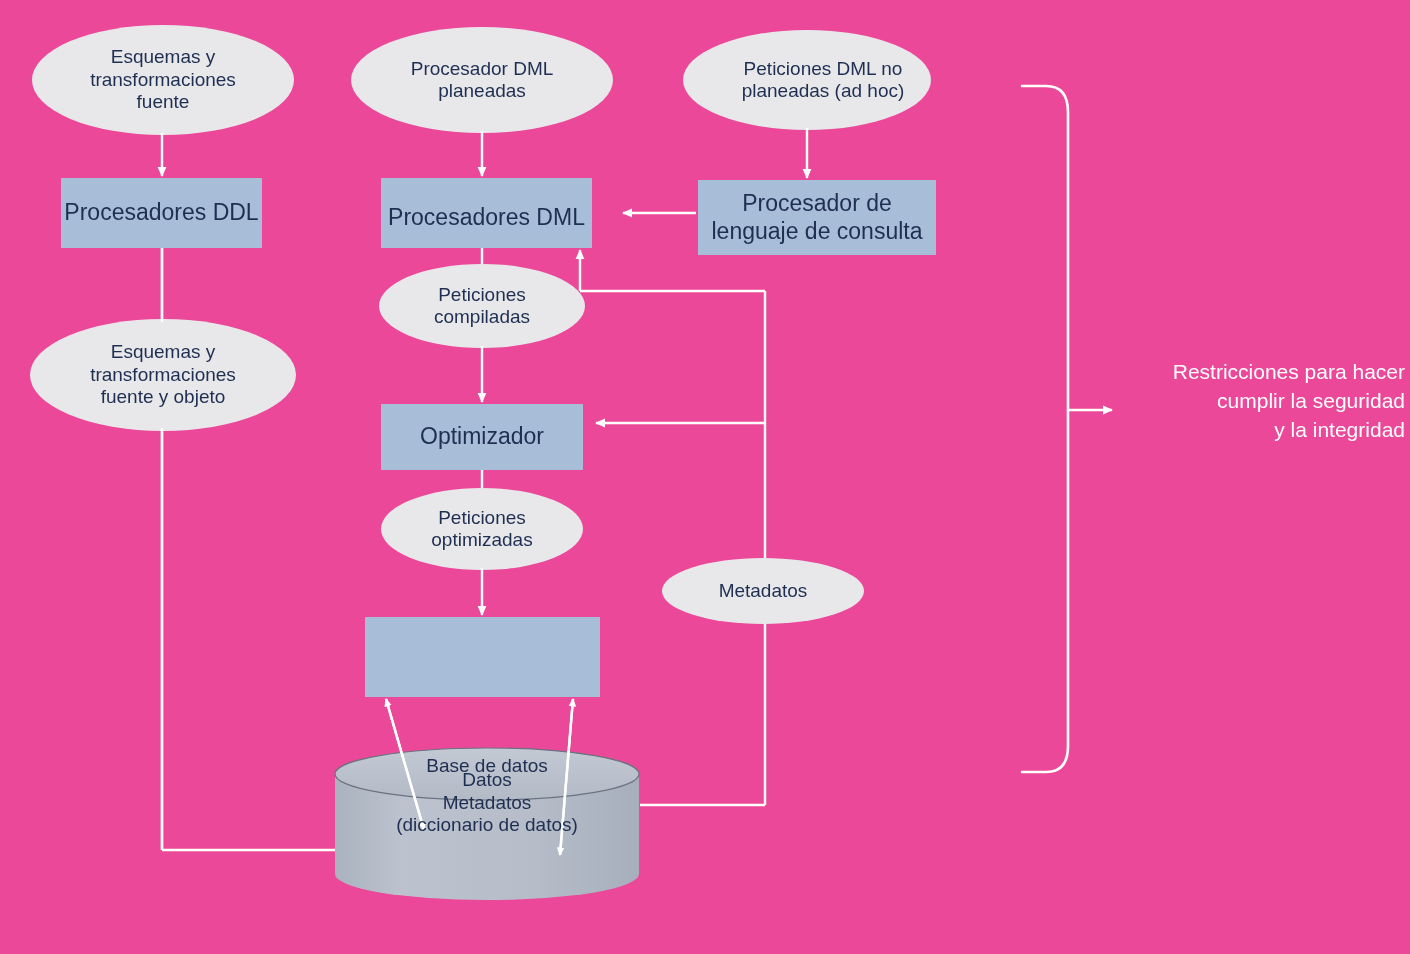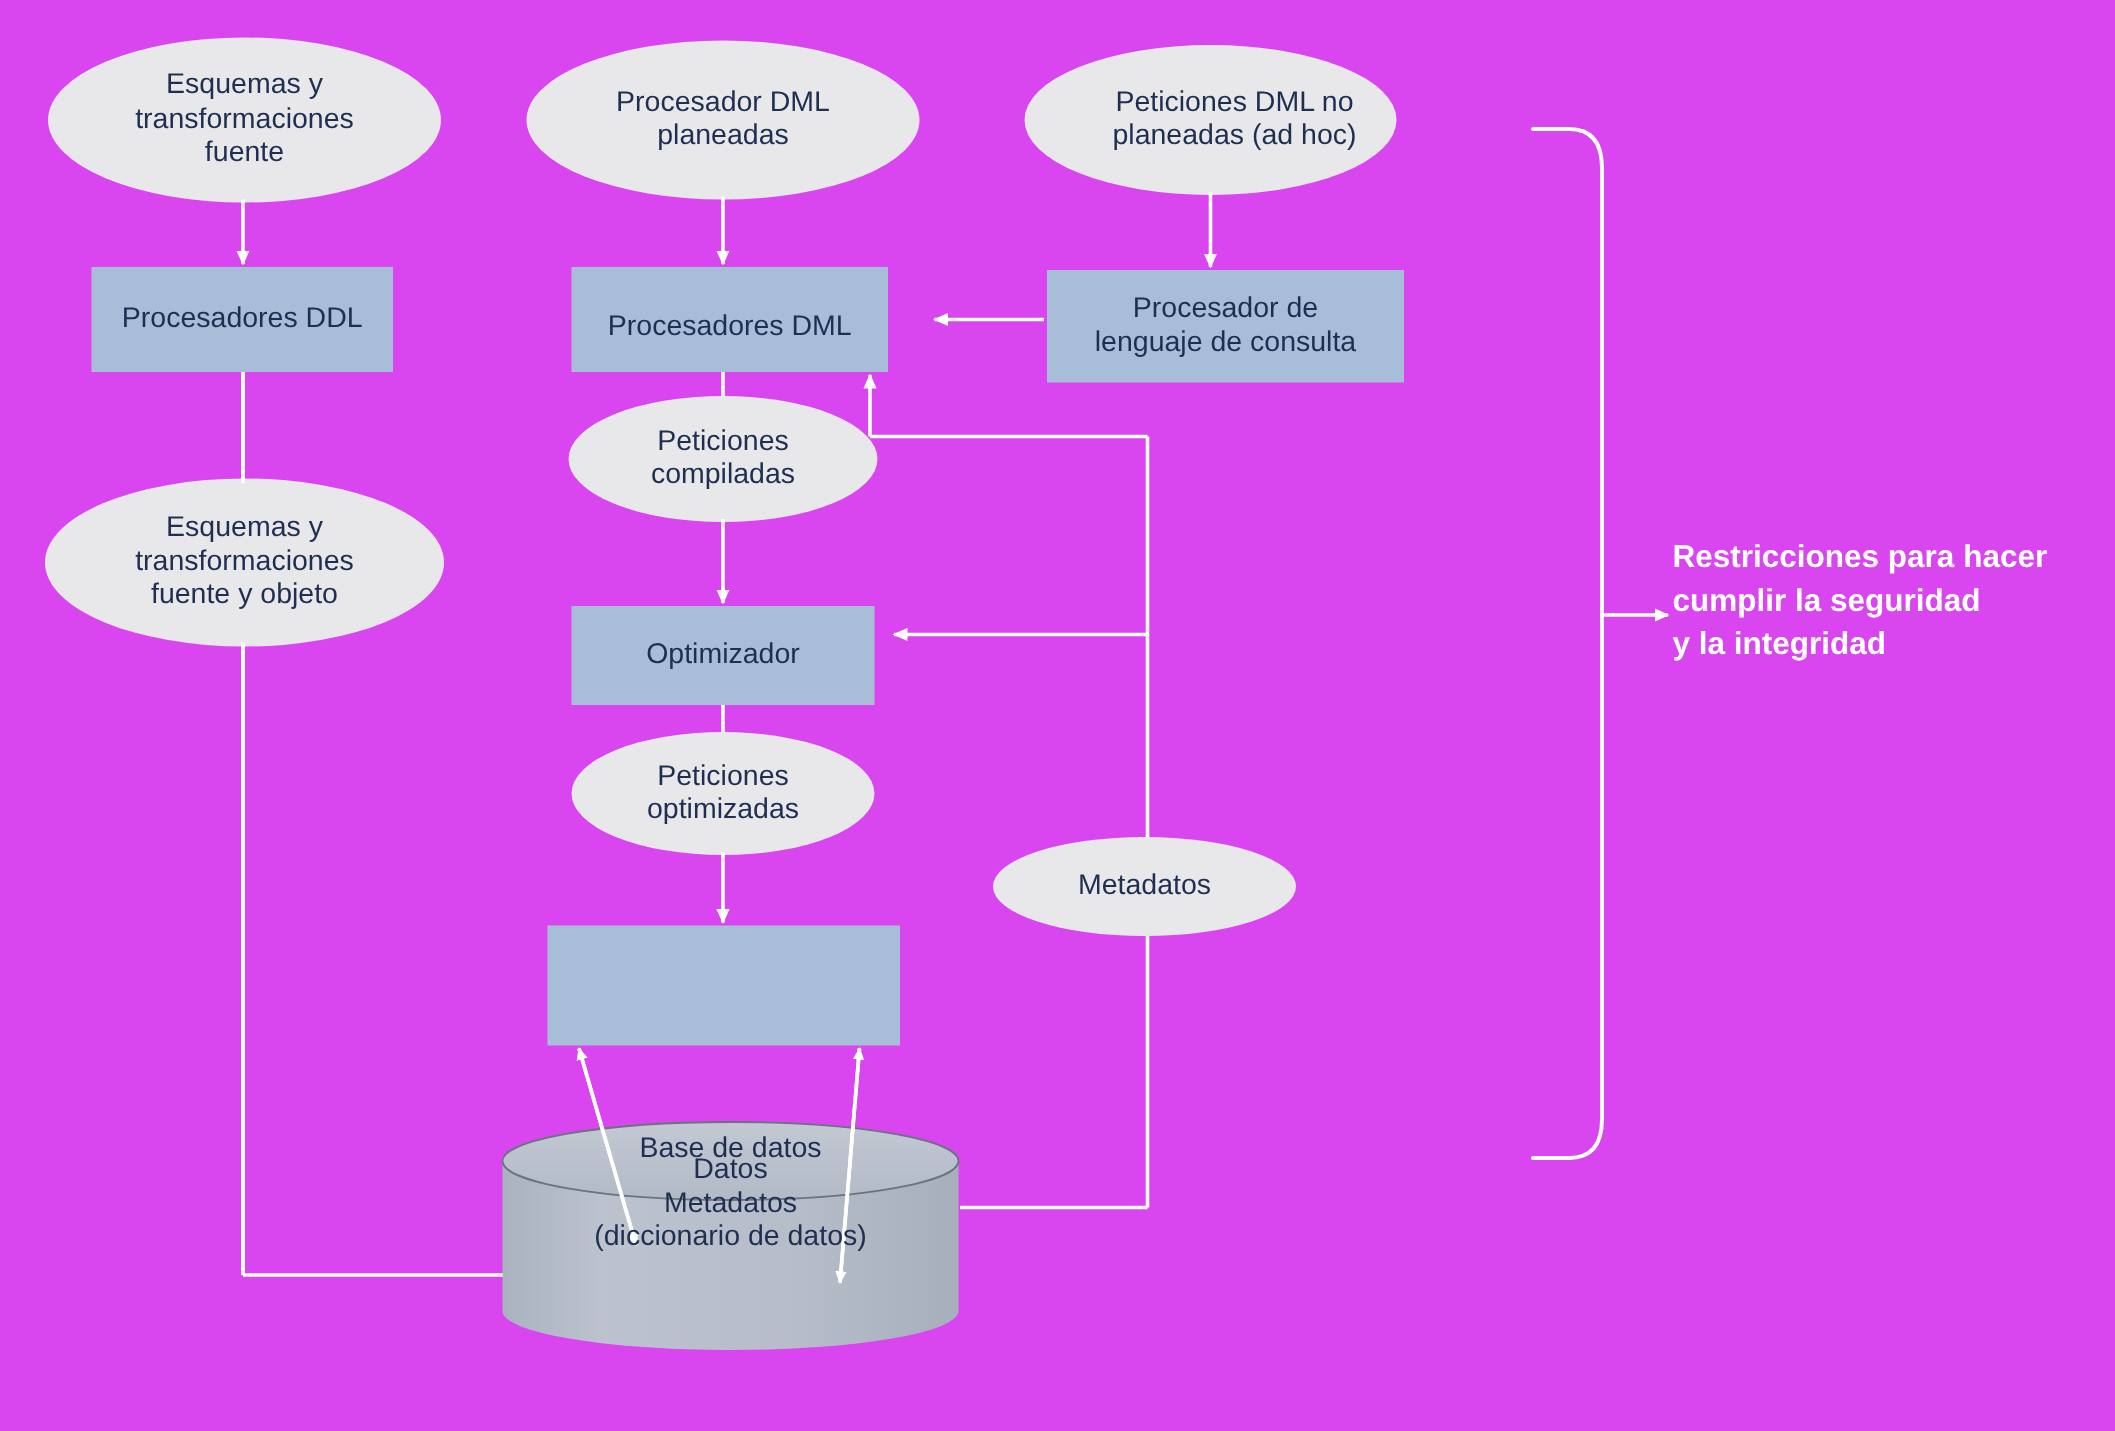--- a/index.html
+++ b/index.html
@@ -1,29 +1,29 @@
 <!DOCTYPE html>
 <html><head>
 <meta charset="utf-8">
 <style>
   html,body{margin:0;padding:0;background:#000;}
   body{width:1410px;height:954px;overflow:hidden;
        font-family:"Liberation Sans","DejaVu Sans",sans-serif;}
-  #stage{position:relative;width:1410px;height:954px;background:#d946ef;}
+  #stage{position:relative;width:1410px;height:954px;background:#ec4899;}
   svg.layer{position:absolute;left:0;top:0;width:1410px;height:954px;}
   .node-text{
     position:absolute;display:flex;align-items:center;justify-content:center;
     text-align:center;color:#1f2f52;line-height:1.18;
     pointer-events:none;white-space:pre-line;
   }
   .t-ellipse{font-size:19px;}
-  .t-box{font-size:19px;}
+  .t-box{font-size:23px;}
   .t-cyl{font-size:19px;}
   .callout{
-    position:absolute;text-align:left;color:#ffffff;font-weight:bold;
+    position:absolute;text-align:right;color:#ffffff;font-weight:normal;
     font-size:21px;line-height:1.38;white-space:pre-line;
   }
 </style>
 </head>
 <body>
 
 <div id="stage">
 
   <svg class="layer" viewBox="0 0 1410 954" xmlns="http://www.w3.org/2000/svg">
     <defs>

